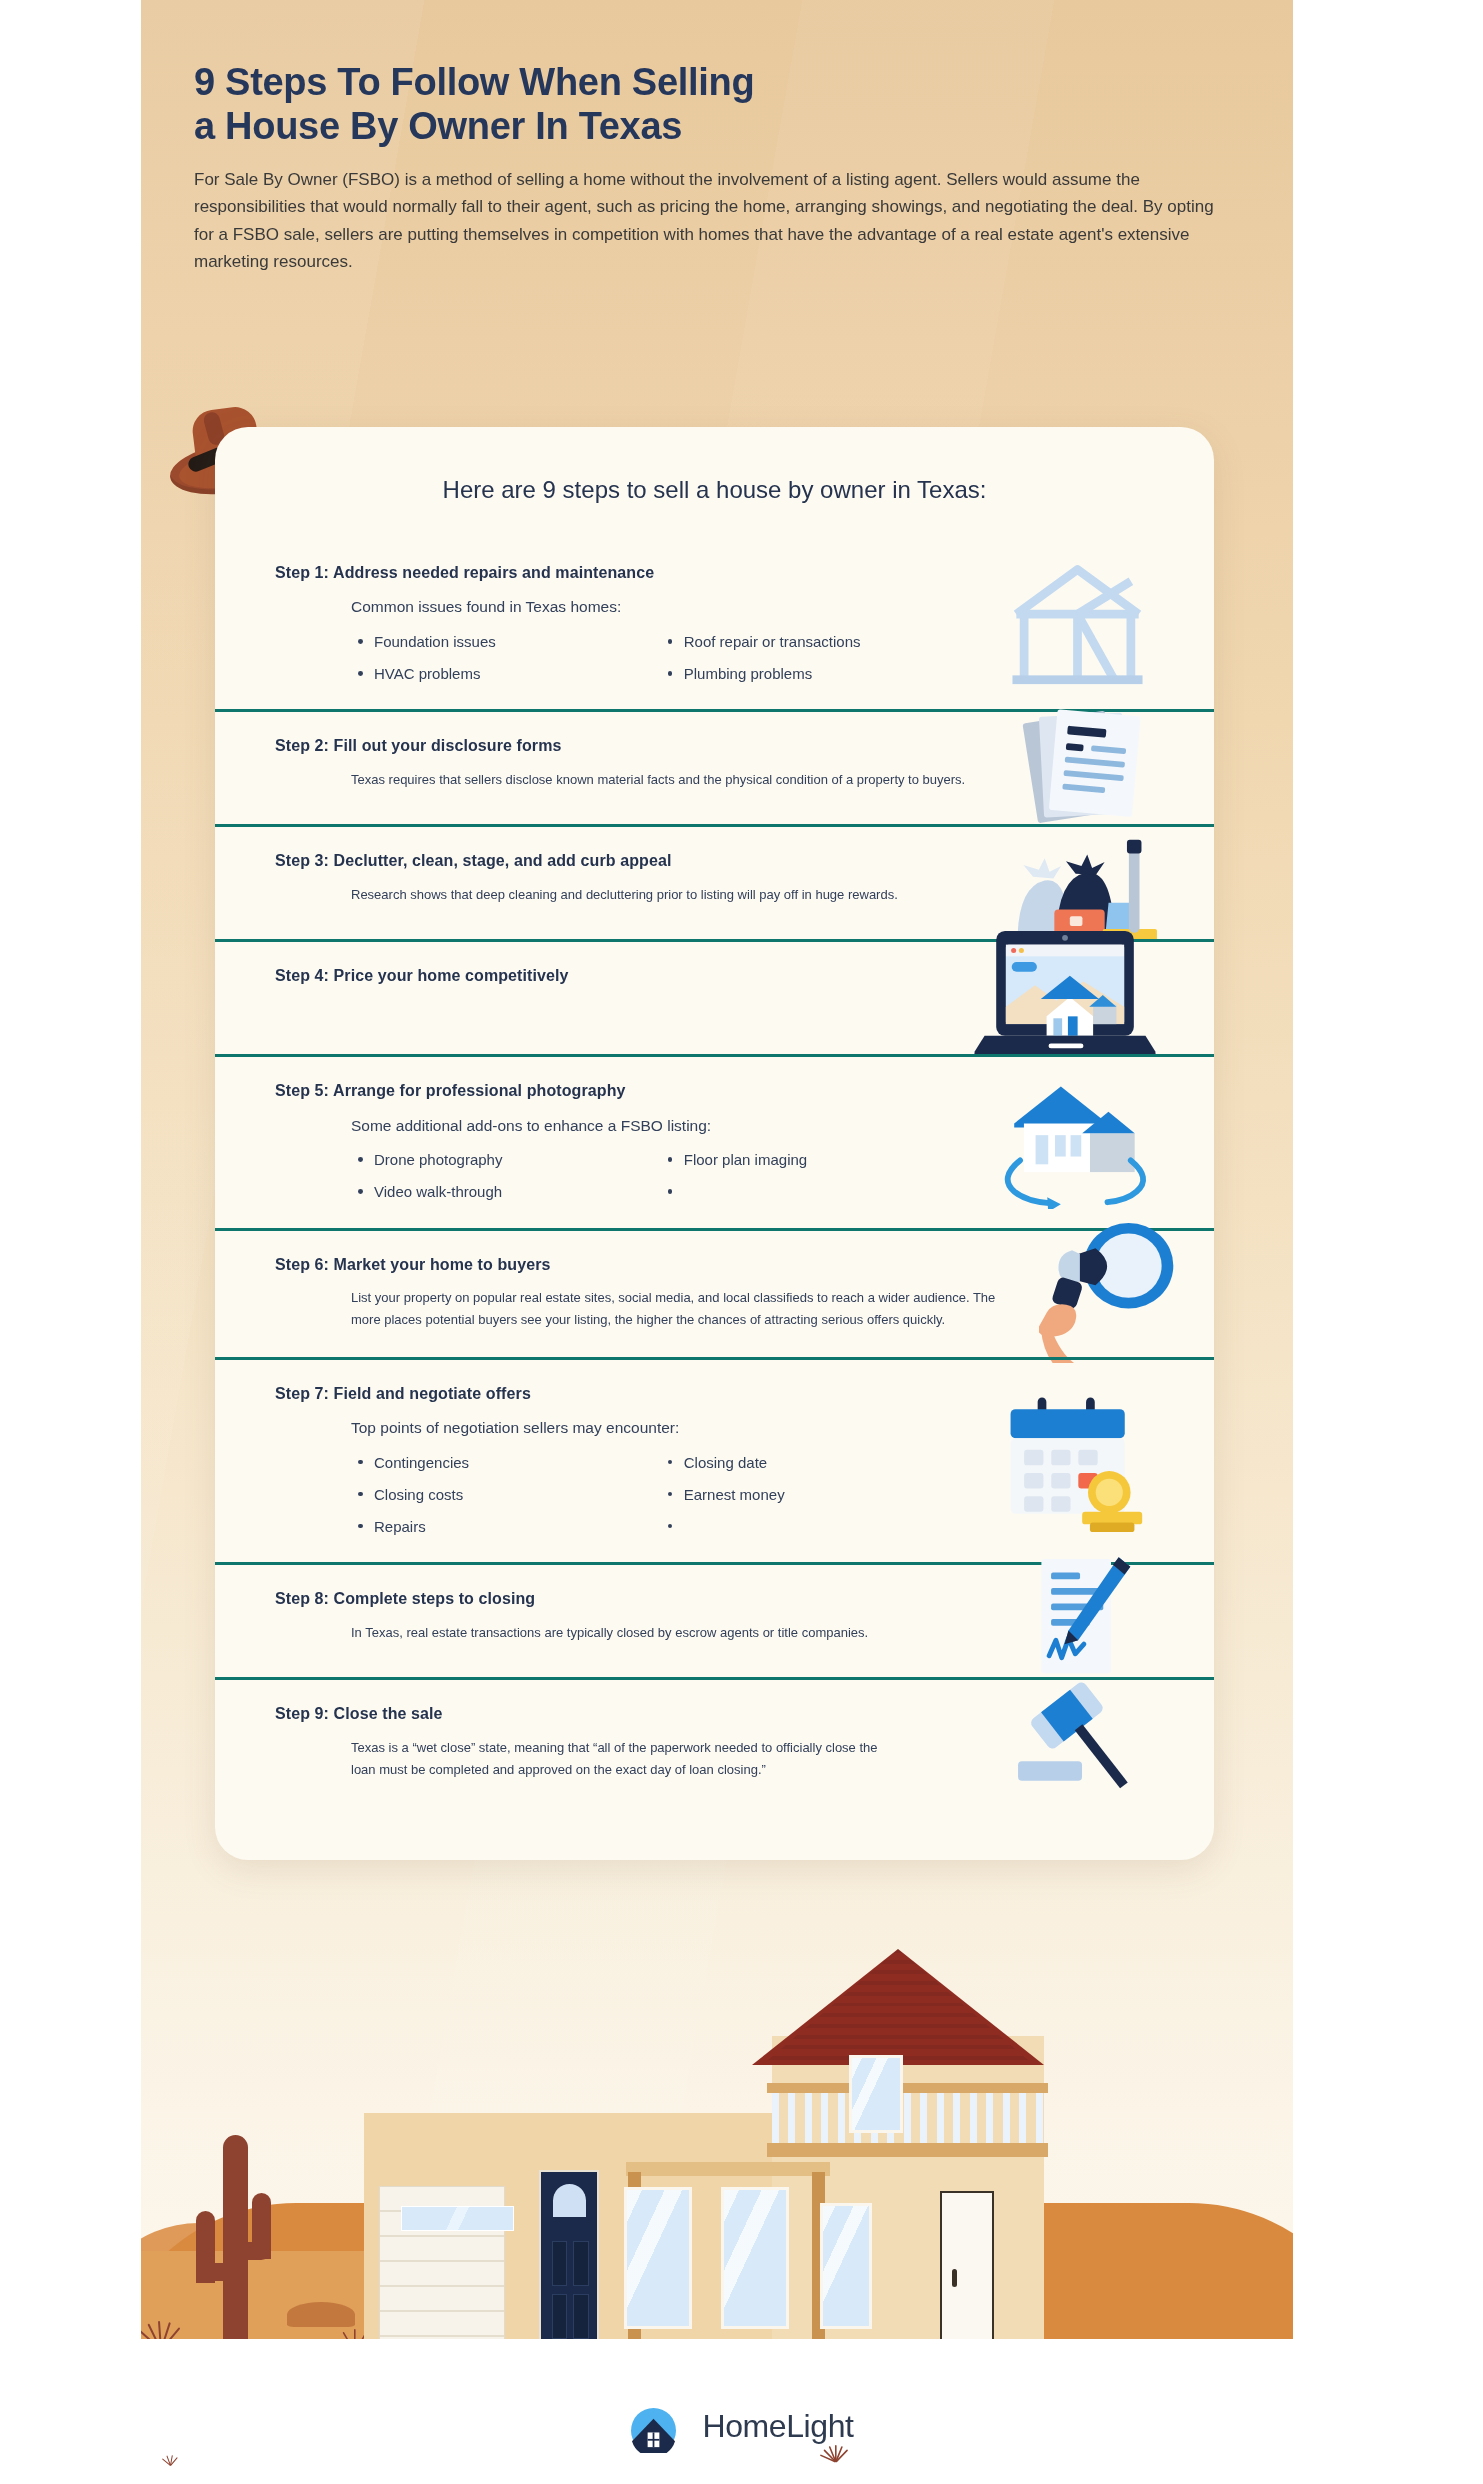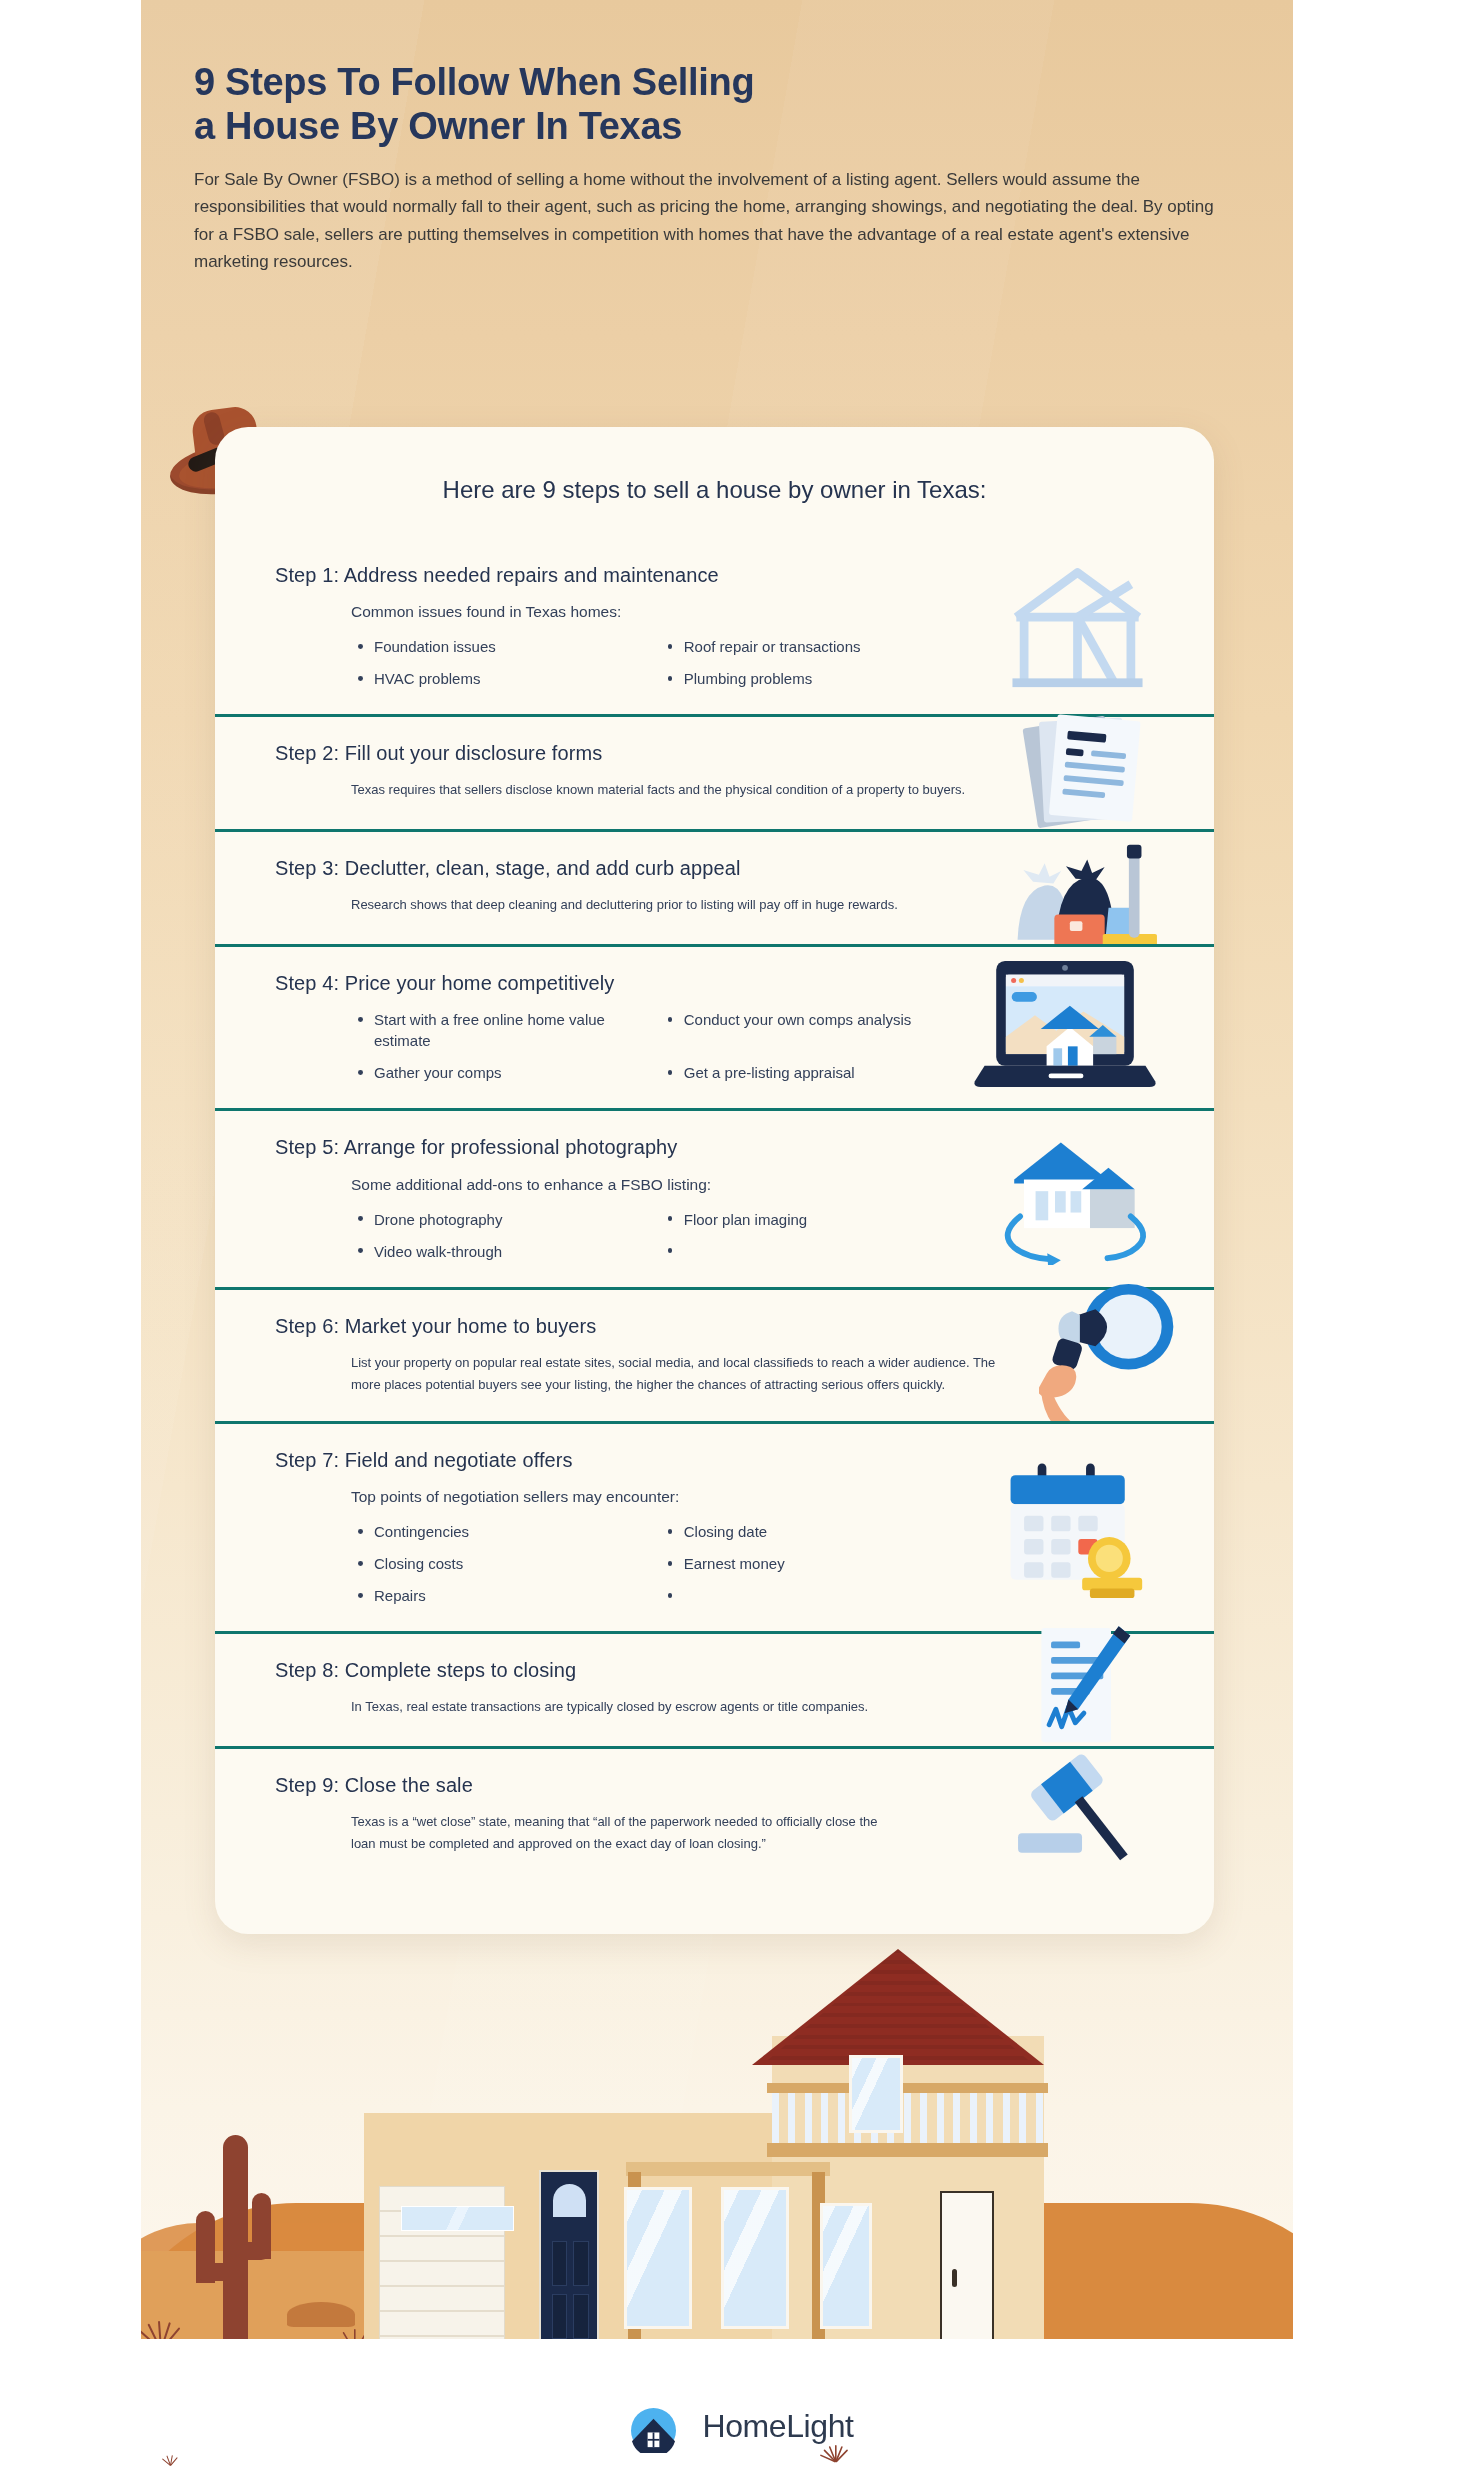--- a/index.html
+++ b/index.html
@@ -133,21 +133,21 @@
     padding: 41px 0 54px 0;
   }
   .card-title {
     text-align:center; font-size: 24px; font-weight: 400; color:#25334f;
     margin: 7.8px 0 35px 0;
   }
 
   .step { position:relative; padding: 25px 56px 25px 60px; min-height:115px; }
   .step + .step { border-top: 3px solid #0f766e; }
 
-  .step-title { font-size: 20px; font-weight: 400; color:#25334f; letter-spacing:0.1px; }
+  .step-title { font-size: 16px; font-weight: 700; color:#25334f; letter-spacing:0.1px; }
   .step-body { margin-top: 13.6px; padding-left: 76px; }
   .step-lead { font-size: 15.5px; line-height:1.55; color:#33405a; max-width: 660px; }
   .step-desc { font-size: 13px; line-height:1.70; color:#33405a; max-width: 679px; }
 
   .bullets {
     margin-top: 11.6px; display:grid; grid-template-columns: 1fr 1fr;
     grid-auto-flow: column; column-gap: 17.5px; row-gap: 10.7px;
     max-width: 602px;
   }
   .bullets.rows3 { grid-template-rows: repeat(3, auto); }
@@ -363,26 +363,20 @@
           <rect x="106" y="112" width="56" height="13" rx="2" fill="#f6c93e"></rect>
           <rect x="133" y="28" width="11" height="88" rx="5" fill="#b9c6d6"></rect>
           <rect x="131" y="20" width="15" height="14" rx="3" fill="#1b2a4a"></rect>
         </svg>
       </div>
     </div>
 
     <div class="step">
       <div class="step-title">Step 4: Price your home competitively</div>
       <div class="step-body">
-        <div class="bullets rows2">
-          <div class="bullet">Start with a free online home value estimate</div>
-          <div class="bullet">Gather your comps</div>
-          <div class="bullet">Conduct your own comps analysis</div>
-          <div class="bullet">Get a pre-listing appraisal</div>
-        </div>
       </div>
       <div class="step-icon">
         <svg width="189" height="146" viewBox="0 0 195 150">
           <rect x="26" y="8" width="142" height="108" rx="9" fill="#1b2a4a"></rect>
           <rect x="36" y="22" width="122" height="82" rx="3" fill="#ffffff"></rect>
           <rect x="36" y="22" width="122" height="12" fill="#f1f4f8"></rect>
           <circle cx="44" cy="28" r="2.6" fill="#ef6a5a"></circle>
             <circle cx="52" cy="28" r="2.6" fill="#f4c04a"></circle>
           <rect x="36" y="34" width="122" height="70" fill="#d5e9fa"></rect>
           <rect x="42" y="40" width="26" height="10" rx="5" fill="#3d9ae2"></rect>

